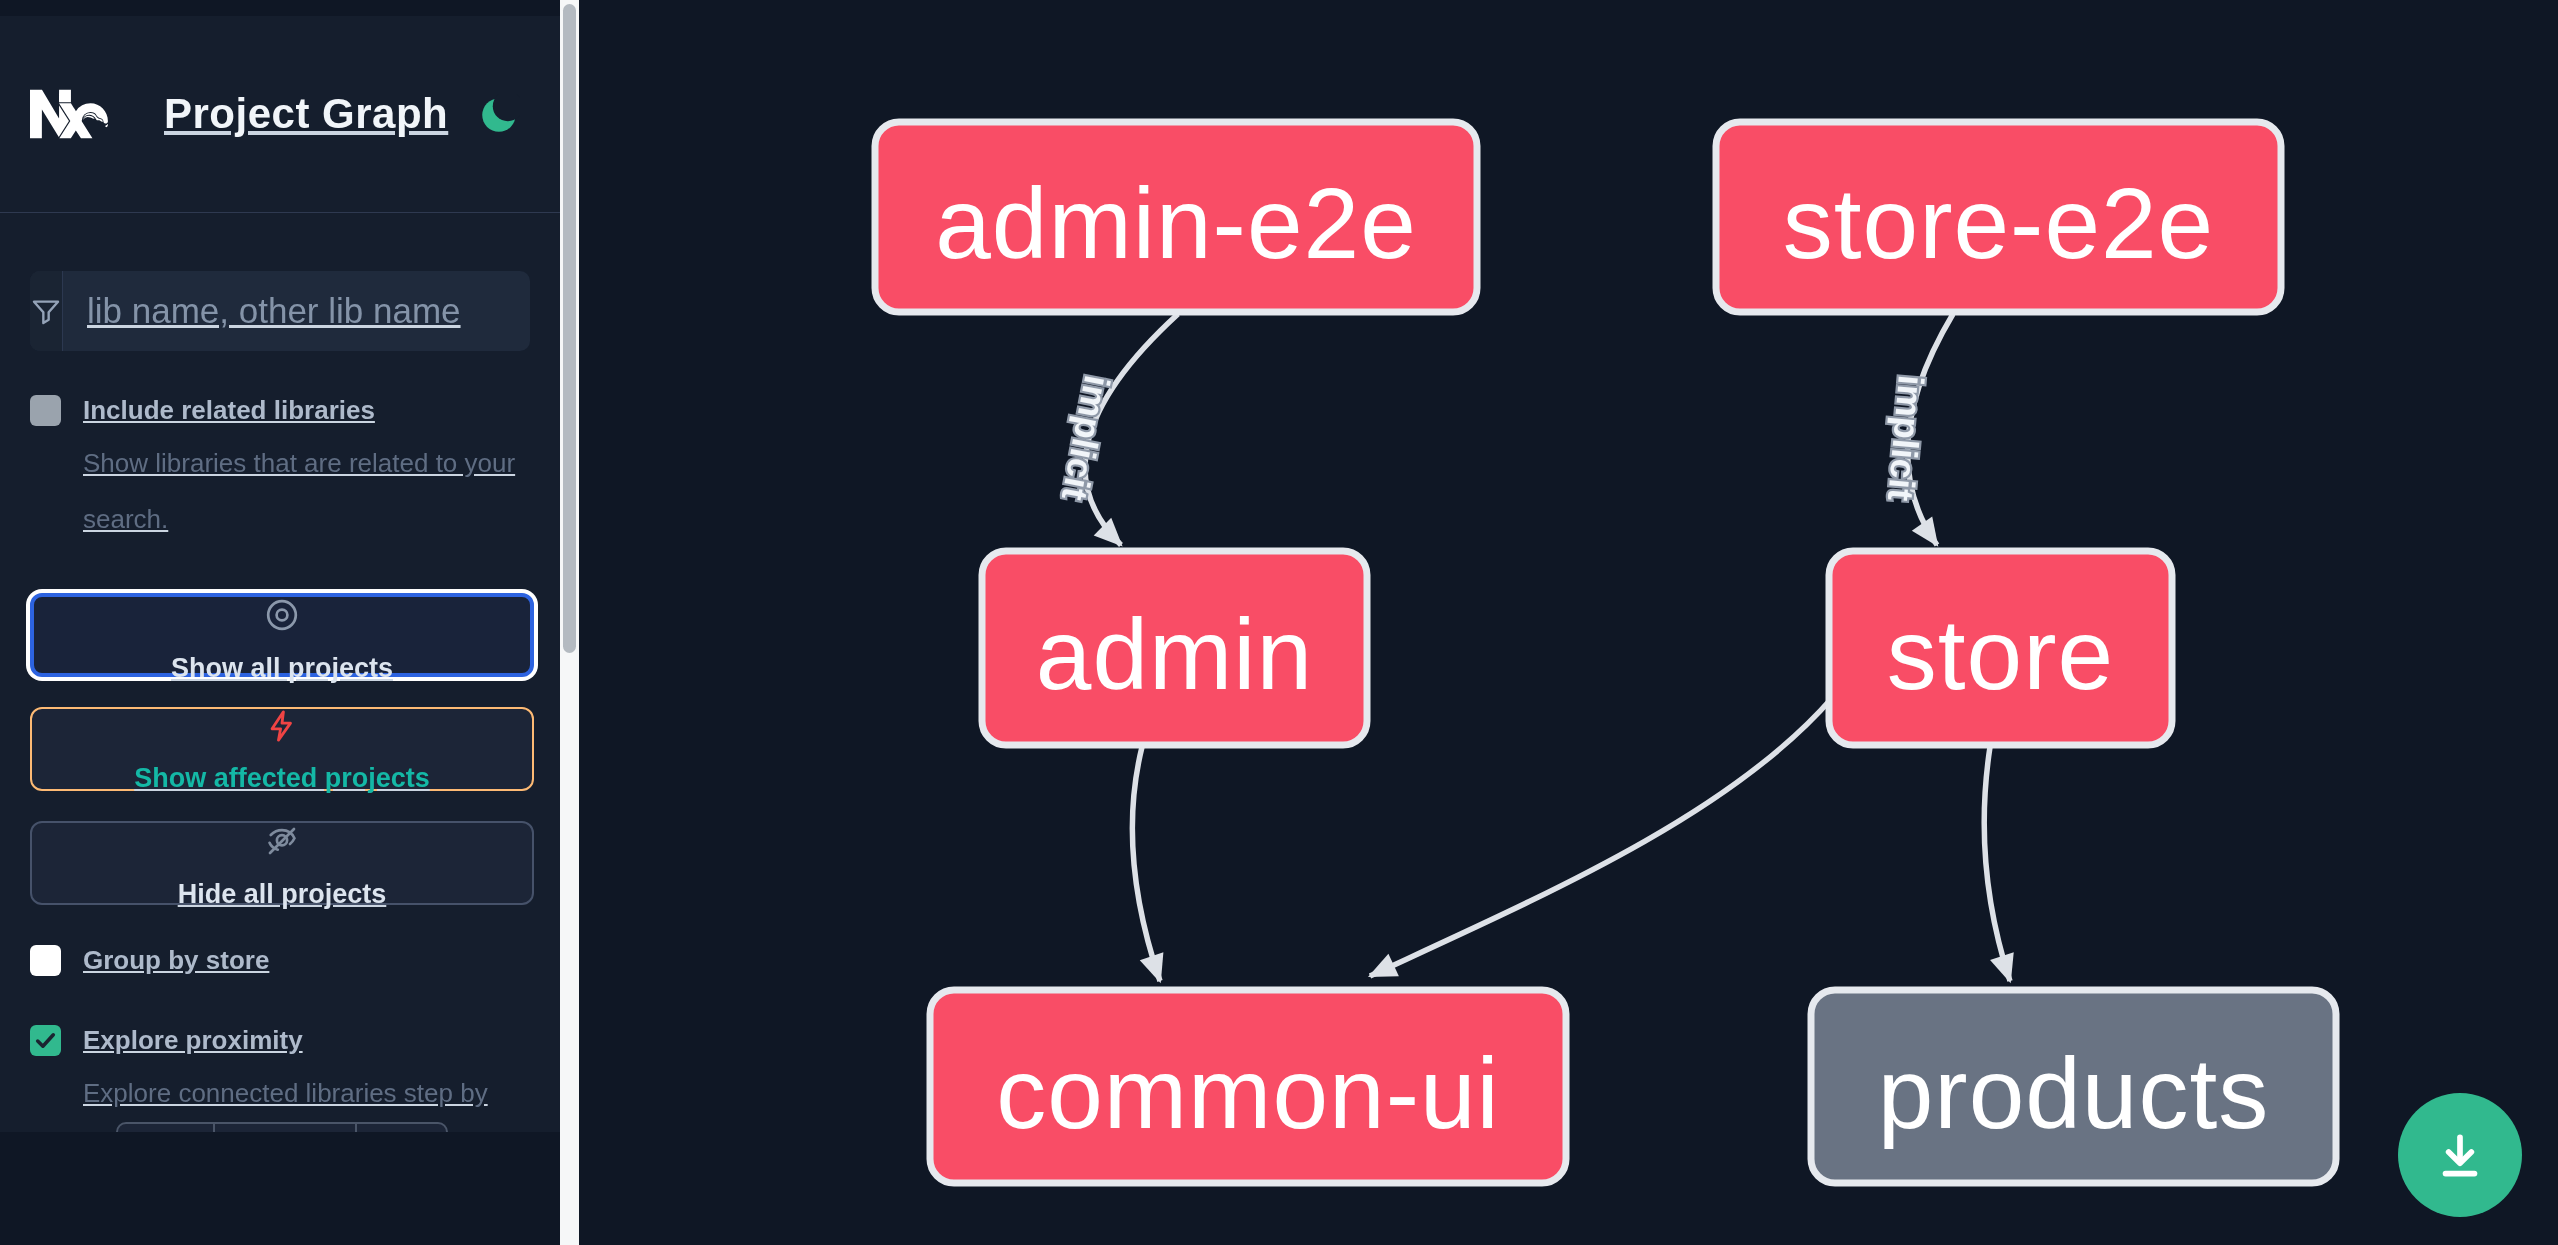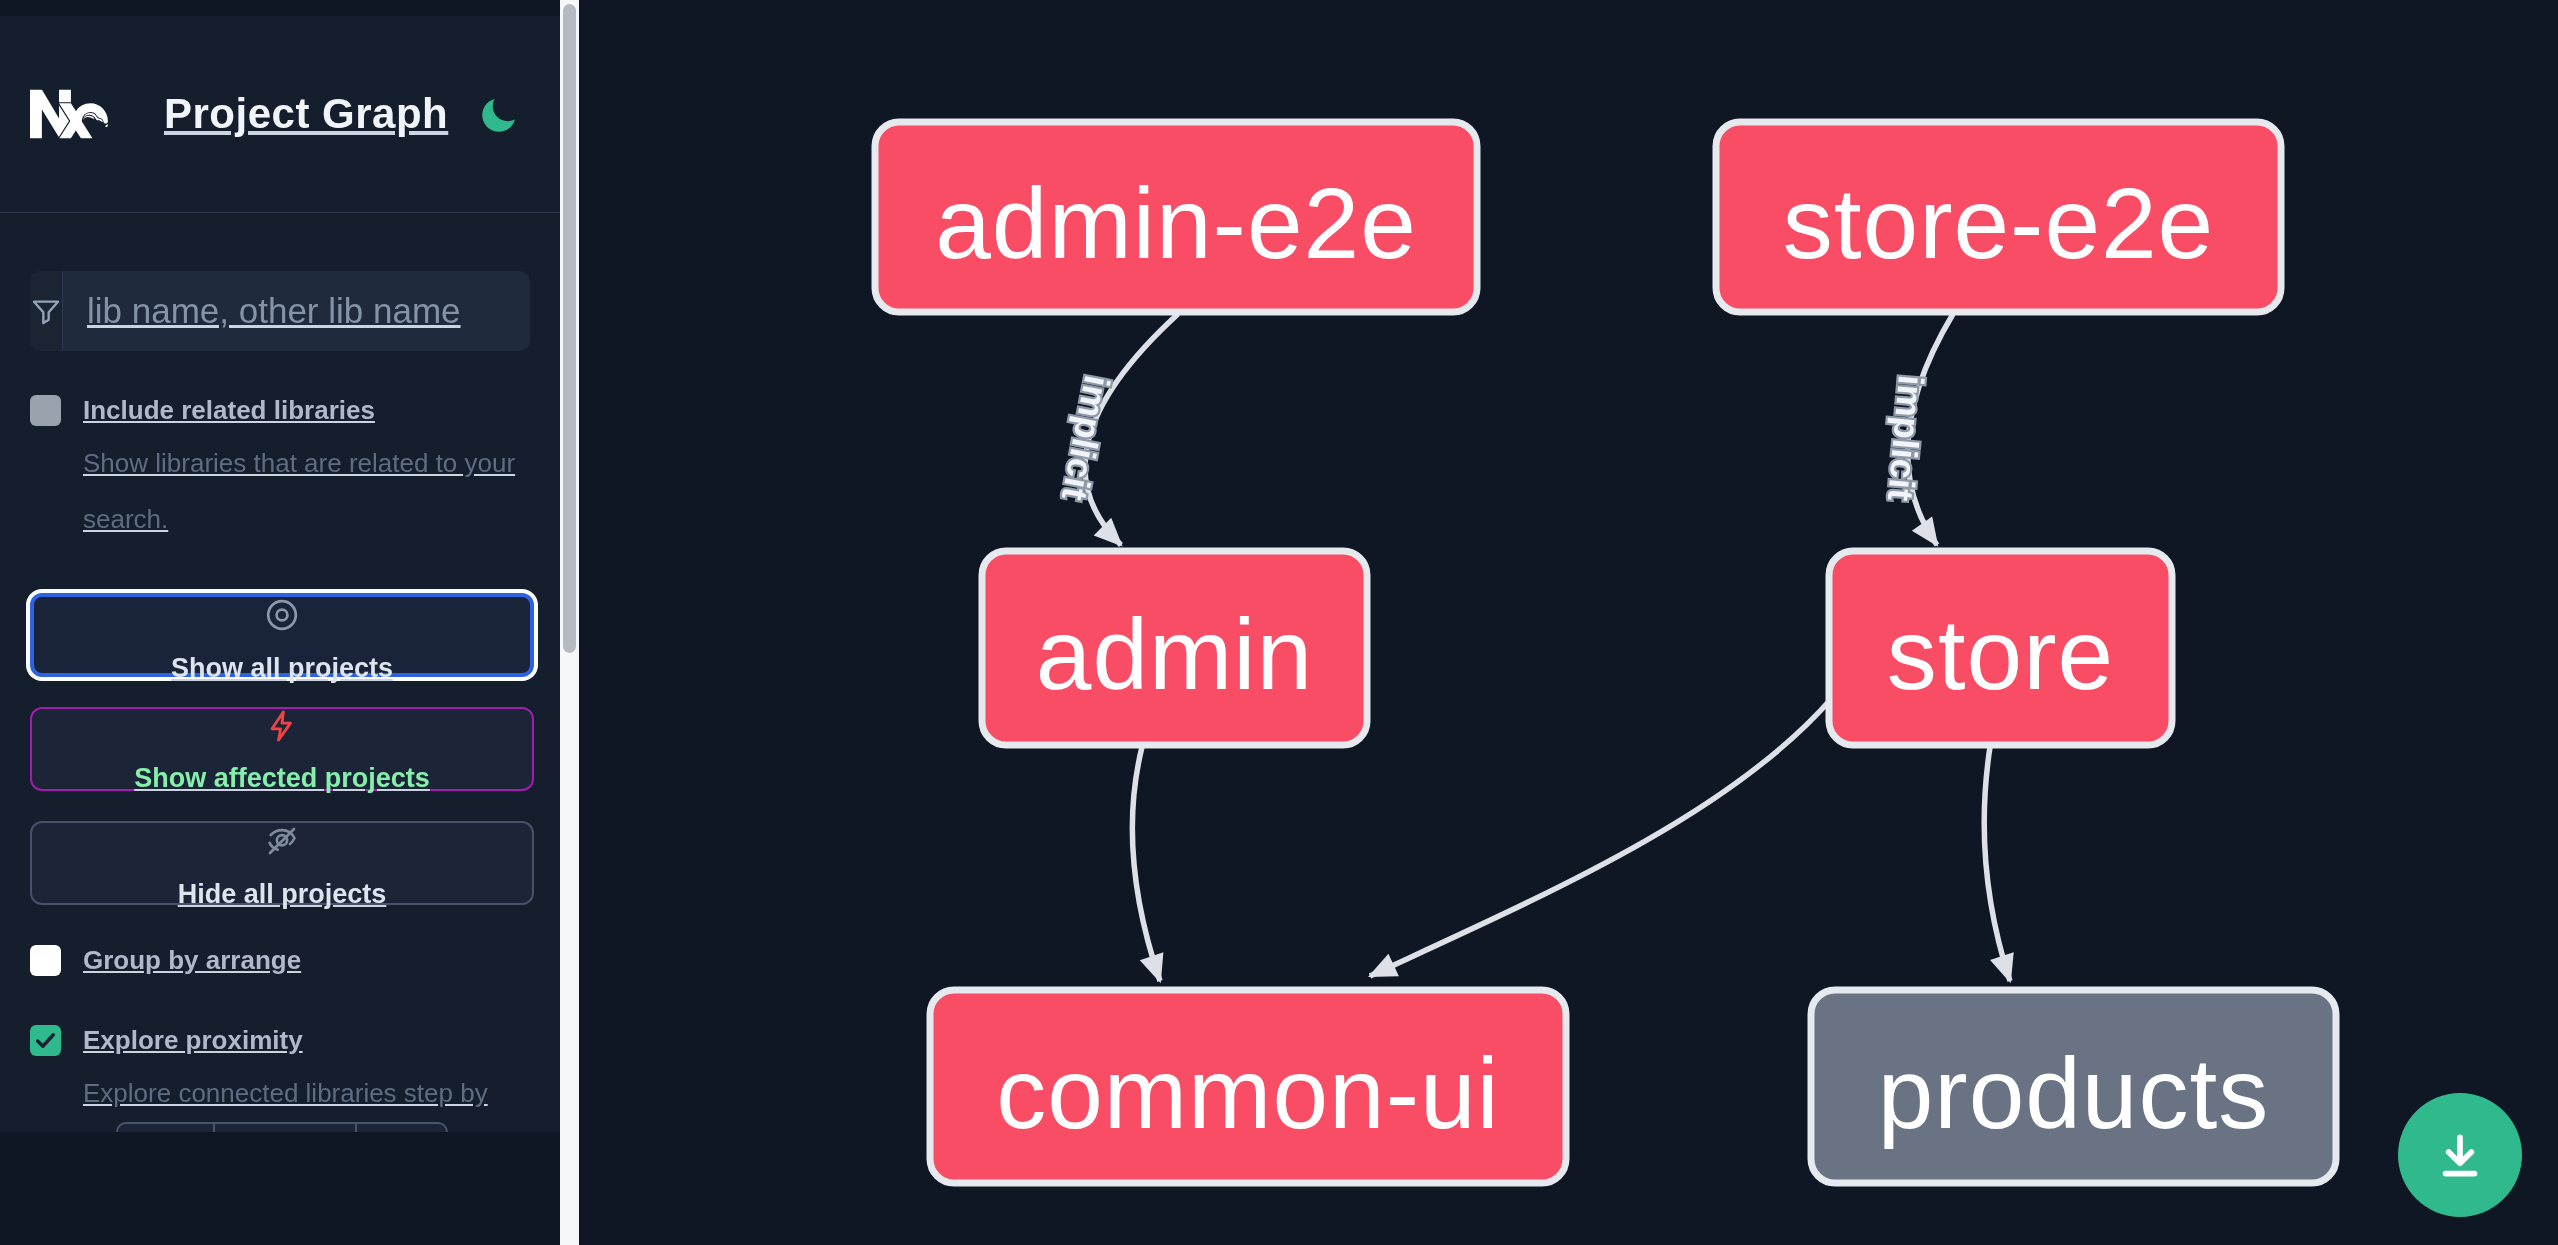--- a/index.html
+++ b/index.html
@@ -44,21 +44,21 @@
   .check-body { flex:1; }
   .check-label { font-size:26px; font-weight:700; color:#aebacb; line-height:34px; cursor:pointer; }
   .check-desc  { margin-top:8px; font-size:26px; color:#5f6d83; line-height:56px; max-width:445px; }
 
   .btn { margin:0 30px 30px 30px; width:504px; height:84px; display:flex; align-items:center;
          gap:20px; padding:0 27px; background:#1c2537; border:2px solid #46526a;
          border-radius:12px; color:#dce4ee; font-size:27px; font-weight:600;
          cursor:pointer; font-family:"Liberation Sans", sans-serif;flex-direction:column; }
   .btn svg { flex:0 0 auto; }
   .btn.btn-focused { border:4px solid #2d63e0; box-shadow:0 0 0 4px #ffffff; background:#19233a; }
-  .btn.btn-danger  { border:2px solid #a21caf; color:#86efac; }
+  .btn.btn-danger  { border:2px solid #fdba74; color:#14b8a6; }
   .btn-group { margin-top:46px; }
 
   .stepper-sliver { position:absolute; left:116px; bottom:-4px; width:332px; height:14px;
                     background:#1c2537; border:2px solid #4a5568; border-radius:10px 10px 0 0;
                     display:flex; }
   .stepper-sliver .seg { border-right:2px solid #4a5568; }
   .stepper-sliver .seg:last-child { border-right:none; }
 
   
   .scrollbar { position:absolute; left:560px; top:0; width:19px; height:1245px;
@@ -176,21 +176,21 @@
           <circle cx="12" cy="11.5" r="3.4"></circle>
           <line x1="4" y1="20" x2="20" y2="4"></line>
         </svg>
         <span>Hide all projects</span>
       </button>
     </div>
 
     <div class="check-row" style="margin-top:38px;">
       <div class="checkbox cb-white"></div>
       <div class="check-body">
-        <div class="check-label">Group by arrange</div>
+        <div class="check-label">Group by store</div>
       </div>
     </div>
 
     <div class="check-row" style="margin-top:46px;">
       <div class="checkbox cb-green">
         <svg viewBox="0 0 24 24" fill="none" stroke="#1b2430" stroke-width="3.4" stroke-linecap="round" stroke-linejoin="round">
           <path d="M4.5 12.5 l5 5 L19.5 6.5"></path>
         </svg>
       </div>
       <div class="check-body">

